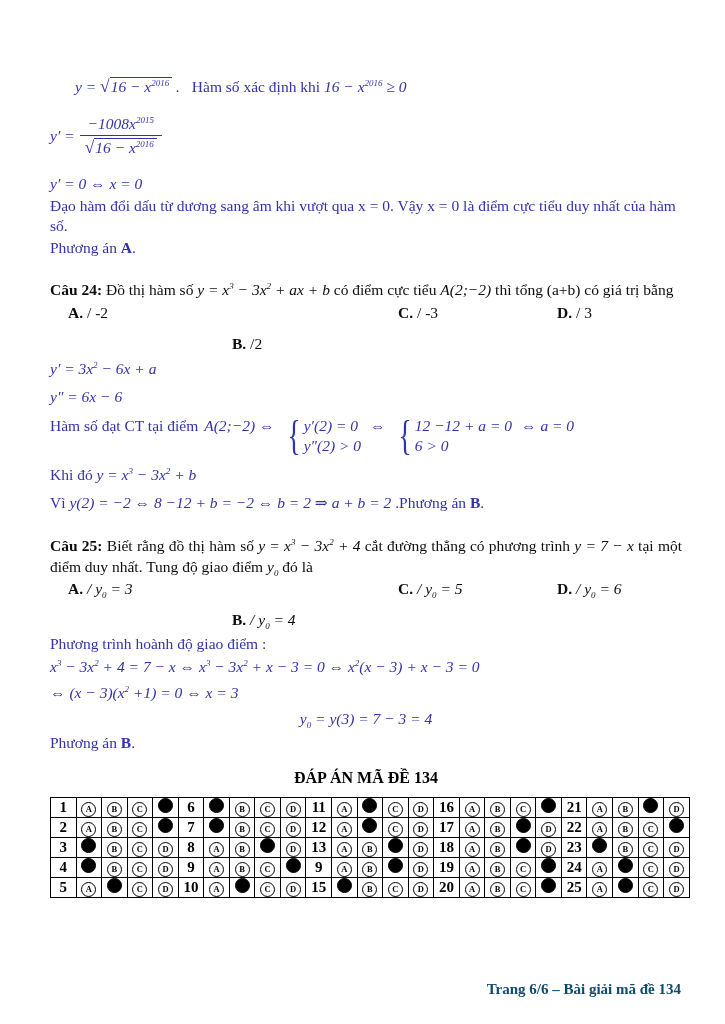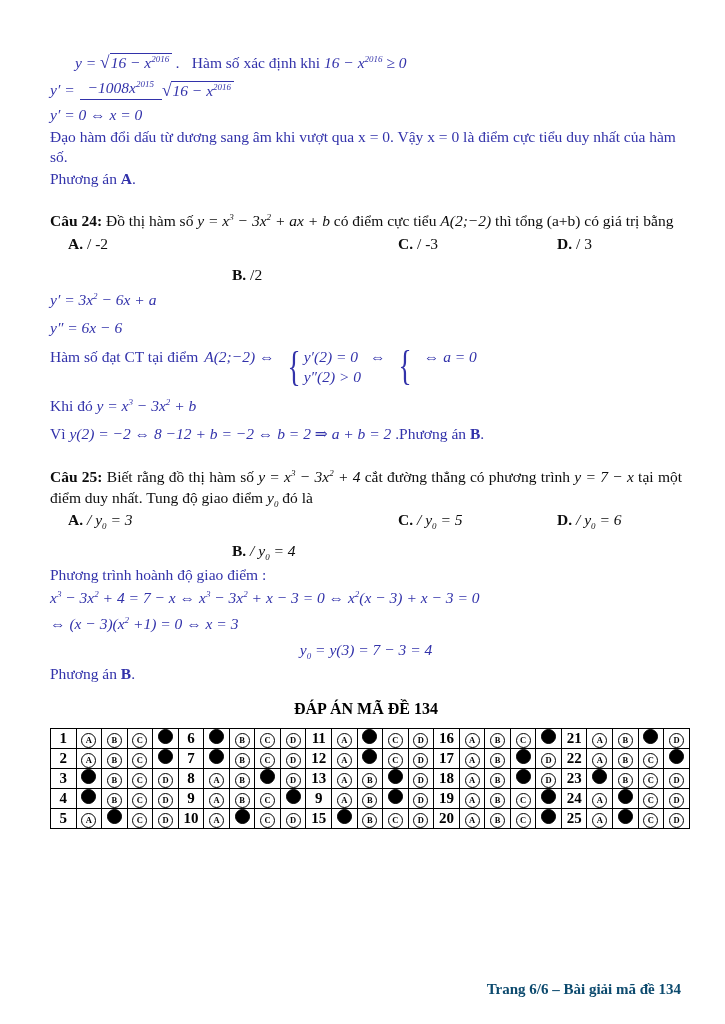--- a/index.html
+++ b/index.html
@@ -6,37 +6,37 @@
   .page{
     position:relative;
     width:725px;height:1024px;
     margin:0 auto;
     background:#ffffff;
     font-family:"Liberation Serif","DejaVu Serif",serif;
     font-size:15.5px;
     color:#0d0d0d;
     overflow:hidden;
   }
-  .content{padding:50px 43px 0 50px;}
+  .content{padding:74px 43px 0 50px;}
   .line{line-height:1.3;margin:2px 0;}
   .math{color:#3232aa;}
   .m{font-style:italic;}
   .vn{font-style:normal;}
   sup{font-size:0.58em;line-height:0;vertical-align:super;}
   sub{font-size:0.58em;line-height:0;vertical-align:sub;}
   b{font-weight:bold;}
 
   
   .sqrt{display:inline-block;white-space:nowrap;}
   .radsign{font-style:normal;font-size:1.12em;}
   .ol{border-top:1.3px solid currentColor;padding:0 3px 0 1px;}
 
   
   .fracline{display:flex;align-items:center;margin:4px 0;}
-  .frac{display:inline-flex;flex-direction:row;align-items:center;margin:0 5px;vertical-align:middle;text-align:right;}
+  .frac{display:inline-flex;flex-direction:column;align-items:center;margin:12px 5px;vertical-align:middle;text-align:right;}
   .fr-n{border-bottom:1.3px solid currentColor;padding:0 8px 2px;}
   .fr-d{padding-top:2px;}
 
   
   .ctline{display:flex;align-items:flex-start;margin:10px 0;}
   .cases{display:inline-flex;align-items:center;margin:0 3px;}
   .cbrace{font-style:normal;font-size:42px;line-height:0.85;font-weight:400;transform:scaleX(0.65);display:inline-block;}
   .crows{display:inline-flex;flex-direction:column;row-gap:2px;text-align:left;}
   .sep{margin:0 6px;}
 
@@ -120,20 +120,24 @@
       <span class="cases">
         <span class="cbrace">{</span>
         <span class="crows">
           <span class="m">y′(2) = 0</span>
           <span class="m">y″(2) &gt; 0</span>
         </span>
       </span>
       <span class="m sep">⇔</span>
       <span class="cases">
         <span class="cbrace">{</span>
+        <span class="crows">
+          <span class="m">12 −12 + a = 0</span>
+          <span class="m">6 &gt; 0</span>
+        </span>
       </span>
       <span class="m sep">⇔ a = 0</span>
     </div>
 
     <div class="line math" style="margin-top:8px;">
       <span class="vn">Khi đó </span><span class="m"> y = x<sup>3</sup> − 3x<sup>2</sup> + b</span>
     </div>
 
     <div class="line math gap-after" style="margin-top:8px;">
       <span class="vn">Vì </span><span class="m"> y(2) = −2 ⇔ 8 −12 + b = −2 ⇔ b = 2 ⇒ a + b = 2</span><span class="vn"> .Phương án </span><b>B</b><span class="vn">.</span>

